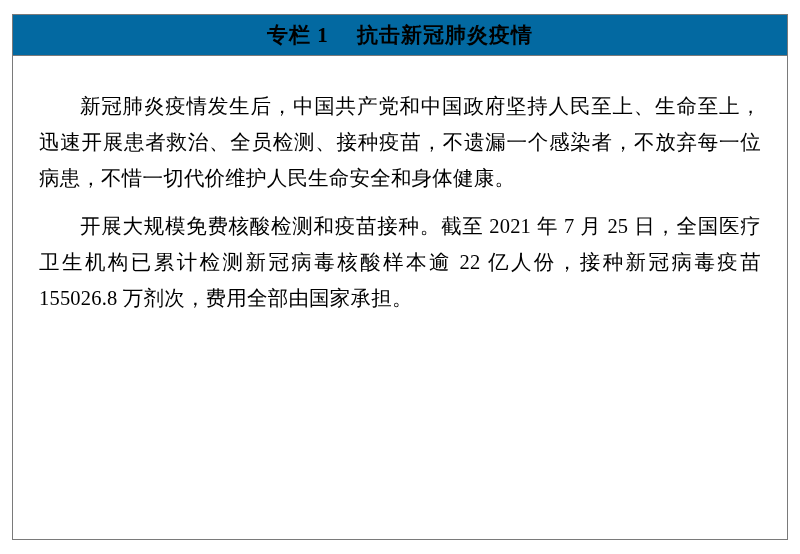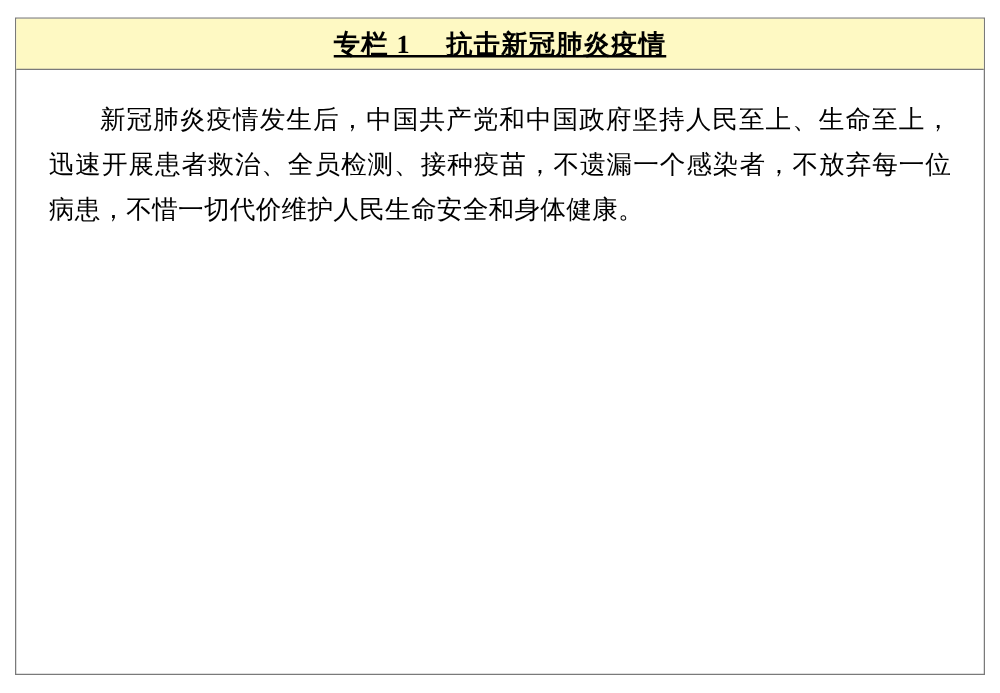--- a/index.html
+++ b/index.html
@@ -18,51 +18,51 @@
     position: absolute;
     left: 12px;
     top: 14px;
     width: 776px;
     height: 526px;
     box-sizing: border-box;
     border: 1px solid #7a7a7a;
     background: #ffffff;
   }
   .box-header {
-    background: #fef9c3;
+    background: #0369a1;
     color: #000000;
     height: 40px;
     display: flex;
     align-items: center;
     justify-content: center;
     border-bottom: 1px solid #7a7a7a;
-    text-decoration: underline;
   }
   .box-header .title {
     font-size: 21px;
     font-weight: bold;
     letter-spacing: 1px;
     white-space: pre;
   }
   .box-body {
     padding: 20px 26px 10px 26px;
   }
   p.para {
-    margin: 2px 0 2px 0;
+    margin: 12px 0 2px 0;
     text-indent: 2em;
     font-size: 20.5px;
     line-height: 36px;
     text-align: justify;
     text-justify: inter-ideograph;
     letter-spacing: 0.2px;
   }
 </style>
 </head>
 <body>
 
 <div class="box">
   <div class="box-header">
     <span class="title">专栏 1　 抗击新冠肺炎疫情</span>
   </div>
   <div class="box-body">
     <p class="para">新冠肺炎疫情发生后，中国共产党和中国政府坚持人民至上、生命至上，迅速开展患者救治、全员检测、接种疫苗，不遗漏一个感染者，不放弃每一位病患，不惜一切代价维护人民生命安全和身体健康。</p>
+    <p class="para">开展大规模免费核酸检测和疫苗接种。截至 2021 年 7 月 25 日，全国医疗卫生机构已累计检测新冠病毒核酸样本逾 22 亿人份，接种新冠病毒疫苗 155026.8 万剂次，费用全部由国家承担。</p>
   </div>
 </div>
 
 </body></html>

